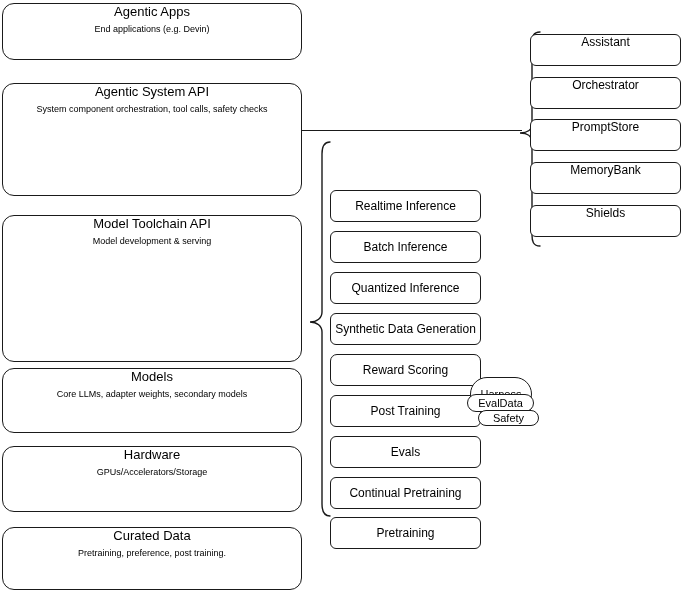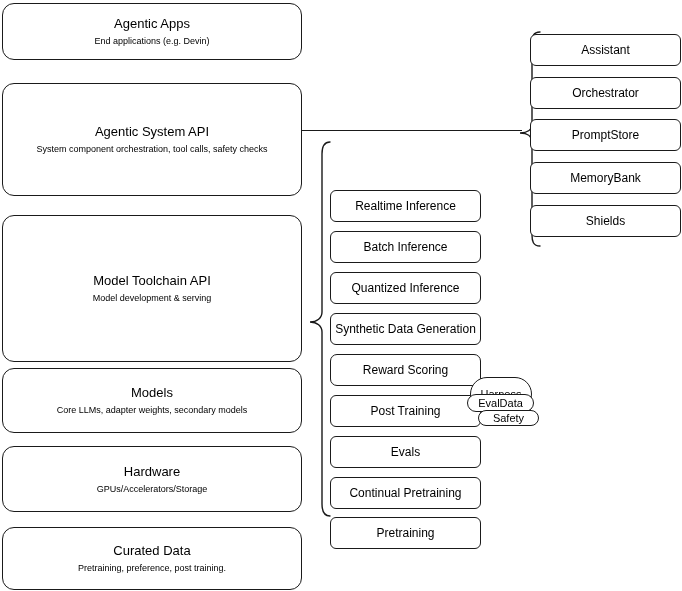--- a/index.html
+++ b/index.html
@@ -20,21 +20,20 @@
   }
   .box {
     position: absolute;
     box-sizing: border-box;
     border: 1px solid #1a1a1a;
     background: #ffffff;
     border-radius: 12px;
     display: flex;
     flex-direction: column;
     align-items: center;
-    justify-content: center;
     text-align: center;
   }
   .box .title {
     font-size: 13px;
     line-height: 16px;
     color: #000000;
   }
   .box .subtitle {
     font-size: 9px;
     line-height: 12px;

